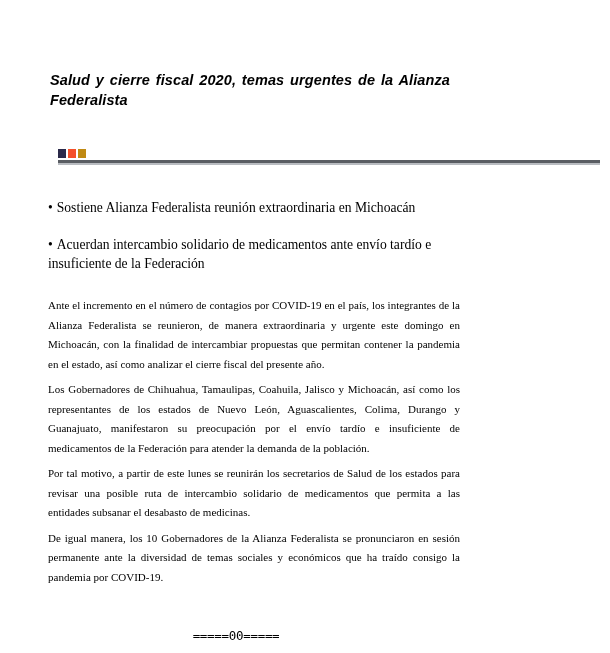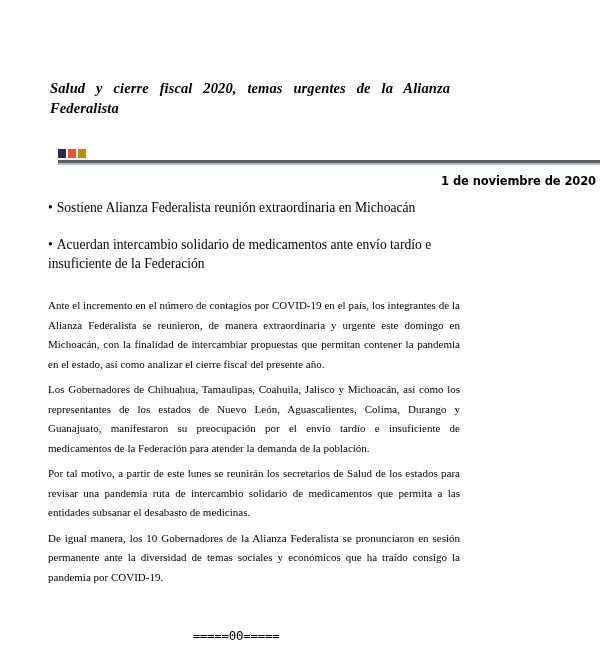--- a/index.html
+++ b/index.html
@@ -21,23 +21,23 @@
     position: relative;
     width: 610px;
     height: 653px;
     box-sizing: border-box;
   }
 
   
   .doc-title {
     position: absolute;
     left: 50px;
-    top: 68px;
+    top: 60px;
     width: 400px;
-    font-family: Liberation Serif, serif;
+    font-family: Liberation Sans, sans-serif;
     font-weight: bold;
     font-style: italic;
     font-size: 14.5px;
     line-height: 20px;
     text-align: justify;
     text-justify: inter-word;
     letter-spacing: 0.1px;
   }
   .doc-title::after {
     content: "";
@@ -154,37 +154,36 @@
       <span class="deco-square" id="sq0" style="background: rgb(43, 42, 74);"></span>
       <span class="deco-square" id="sq1" style="background: rgb(244, 80, 42);"></span>
       <span class="deco-square" id="sq2" style="background: rgb(192, 138, 19);"></span>
     </div>
     <div class="deco-rule-wrap">
       <div class="deco-rule-top" style="background: rgb(90, 93, 99);"></div>
       <div class="deco-rule-bottom" style="background: rgb(185, 188, 193);"></div>
     </div>
   </div>
 
-  <div class="doc-date">1 de noviembre de 2020</div>
 
   <div class="body-block">
 
     <div class="bullets">
       <p class="bullet-line">
         <span class="bullet-mark">•</span><span>Sostiene Alianza Federalista reunión extraordinaria en Michoacán</span>
       </p>
       <p class="bullet-line">
         <span class="bullet-mark">•</span><span>Acuerdan intercambio solidario de medicamentos ante envío tardío e insuficiente de la Federación</span>
       </p>
     </div>
 
     <div class="paras">
       <p class="para">Ante el incremento en el número de contagios por COVID-19 en el país, los integrantes de la Alianza Federalista se reunieron, de manera extraordinaria y urgente este domingo en Michoacán, con la finalidad de intercambiar propuestas que permitan contener la pandemia en el estado, así como analizar el cierre fiscal del presente año.</p>
       <p class="para">Los Gobernadores de Chihuahua, Tamaulipas, Coahuila, Jalisco y Michoacán, así como los representantes de los estados de Nuevo León, Aguascalientes, Colima, Durango y Guanajuato, manifestaron su preocupación por el envío tardío e insuficiente de medicamentos de la Federación para atender la demanda de la población.</p>
-      <p class="para">Por tal motivo, a partir de este lunes se reunirán los secretarios de Salud de los estados para revisar una pandemia ruta de intercambio solidario de medicamentos que permita a las entidades subsanar el desabasto de medicinas.</p>
+      <p class="para">Por tal motivo, a partir de este lunes se reunirán los secretarios de Salud de los estados para revisar una posible ruta de intercambio solidario de medicamentos que permita a las entidades subsanar el desabasto de medicinas.</p>
       <p class="para">De igual manera, los 10 Gobernadores de la Alianza Federalista se pronunciaron en sesión permanente ante la diversidad de temas sociales y económicos que ha traído consigo la pandemia por COVID-19.</p>
     </div>
 
   </div>
 
   <div class="closing">=====00=====</div>
 
 </div>
 
 </body></html>

